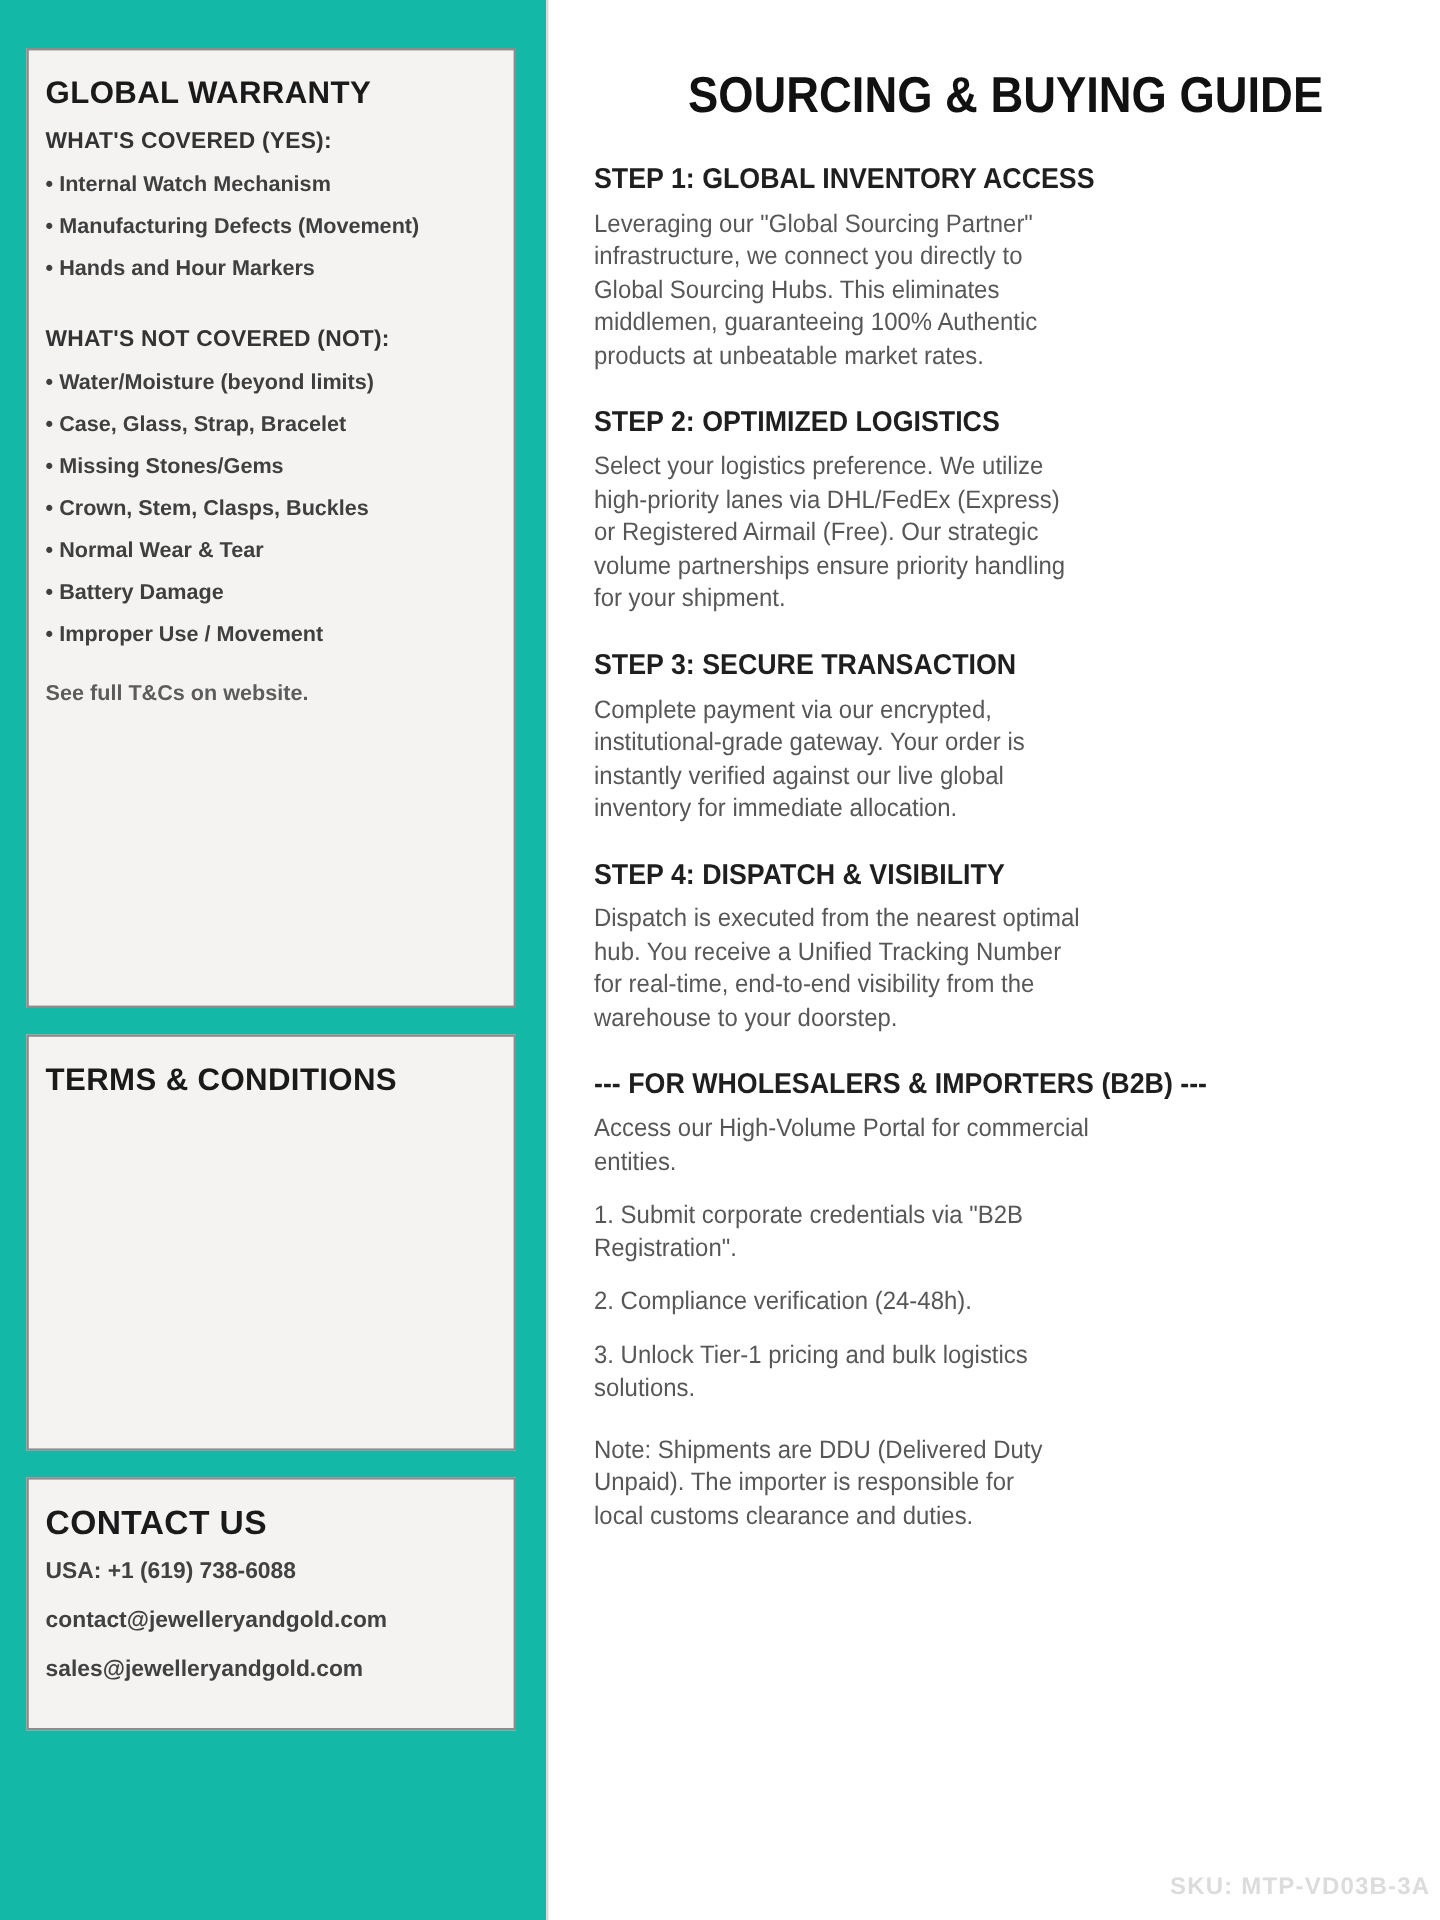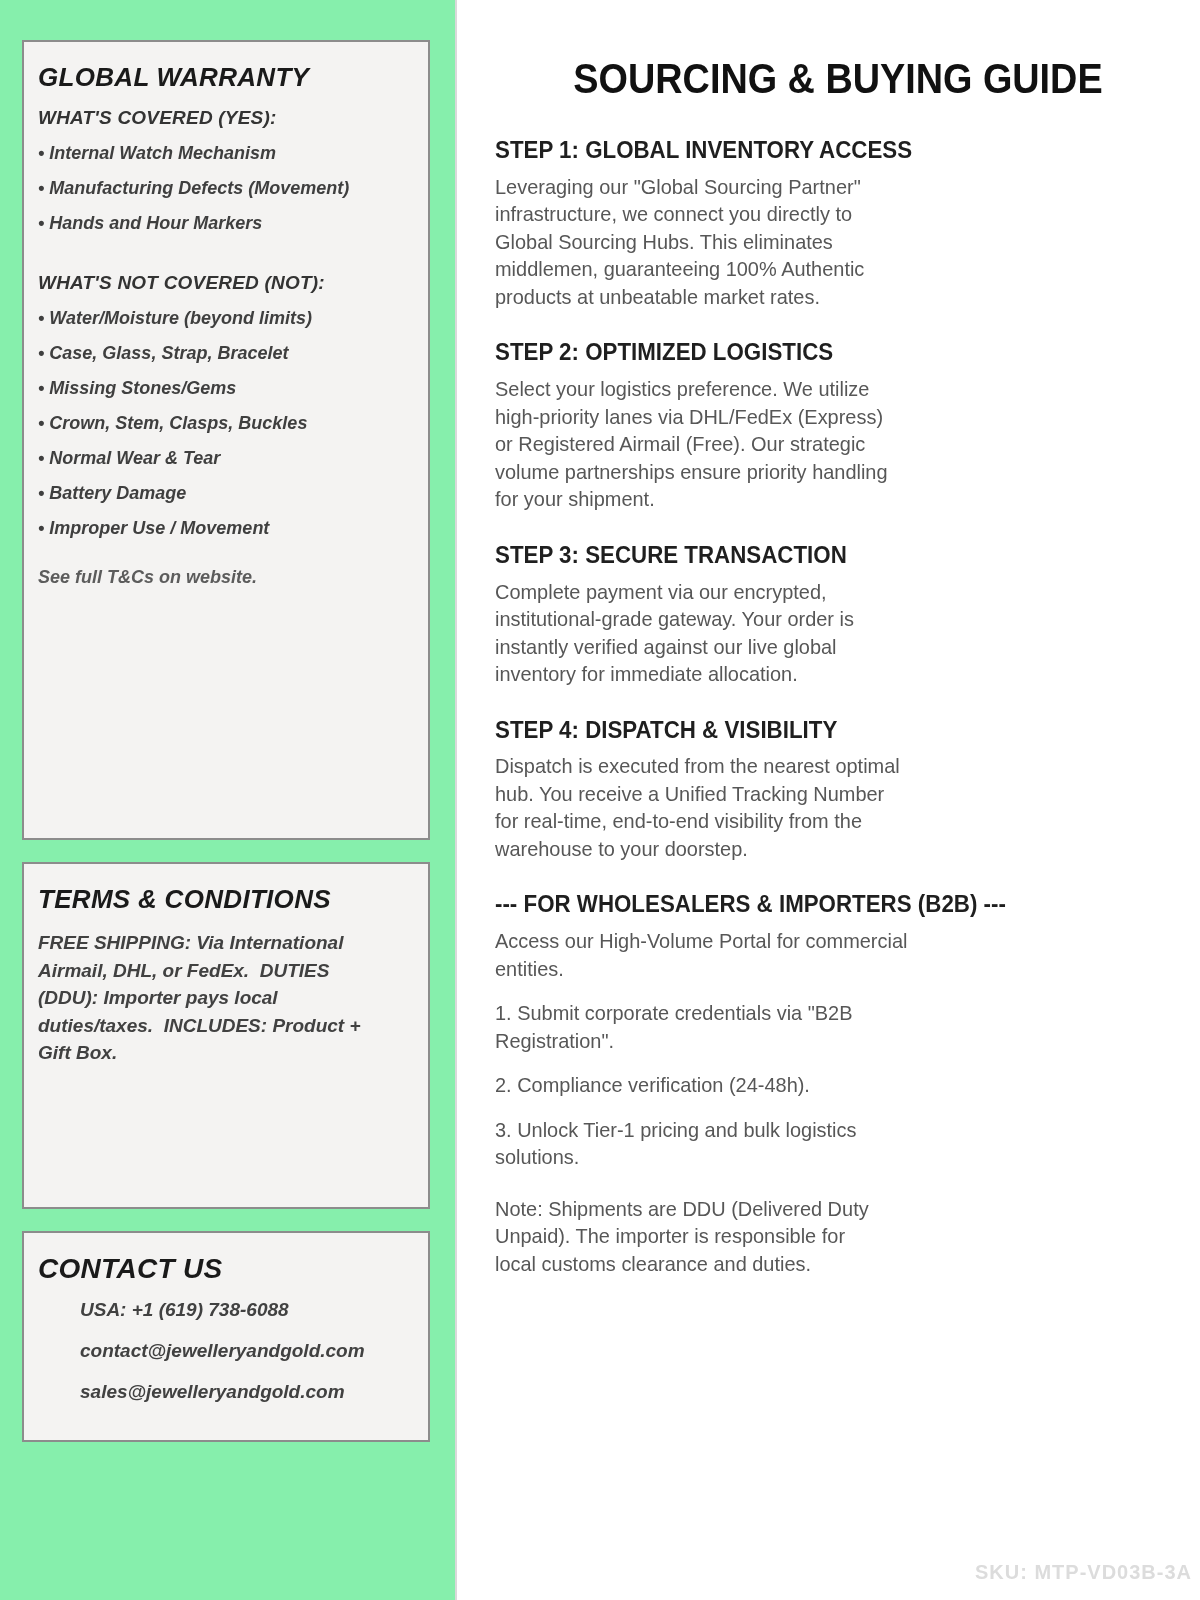--- a/index.html
+++ b/index.html
@@ -8,23 +8,22 @@
     font-family:"Liberation Sans", sans-serif;
     background:#ffffff;
     position:relative;
     overflow:hidden;
   }
 
   
   .sidebar {
     position:absolute; left:0; top:0;
     width:457px; height:1600px;
-    background:#86efac;
+    background:#14b8a6;
     border-right:2px solid #d9d9d9;
-    font-style:italic;
   }
   .panel {
     margin-left:22px;
     width:408px;
     border:2px solid #8c8c8c;
     background:#f4f3f2;
     padding:16px 14px 0 14px;
   }
   .panel-warranty { margin-top:40px; height:800px; }
   .panel-terms    { margin-top:22px; height:347px; }
@@ -54,21 +53,20 @@
   }
 
   .terms-body {
     font-size:19px; font-weight:600; color:#414141;
     line-height:27.5px; white-space:pre-wrap;
   }
 
   .contact-line {
     font-size:19px; font-weight:bold; color:#414141;
     margin-bottom:19px;
-    margin-left:42px;
   }
 
   
   .main {
     position:absolute; left:457px; top:0;
     width:743px; height:1600px;
     padding:56px 19px 0 38px;
     background:#ffffff;
   }
   .main-title {
@@ -114,25 +112,20 @@
     <div class="bullet-row">Missing Stones/Gems</div>
     <div class="bullet-row">Crown, Stem, Clasps, Buckles</div>
     <div class="bullet-row">Normal Wear &amp; Tear</div>
     <div class="bullet-row">Battery Damage</div>
     <div class="bullet-row">Improper Use / Movement</div>
     <div class="footnote">See full T&amp;Cs on website.</div>
   </section>
 
   <section class="panel panel-terms">
     <h2>TERMS &amp; CONDITIONS</h2>
-    <div class="terms-body">FREE SHIPPING: Via International
-Airmail, DHL, or FedEx.  DUTIES
-(DDU): Importer pays local
-duties/taxes.  INCLUDES: Product +
-Gift Box.</div>
   </section>
 
   <section class="panel panel-contact">
     <h2>CONTACT US</h2>
     <div class="contact-line">USA: +1 (619) 738-6088</div>
     <div class="contact-line">contact@jewelleryandgold.com</div>
     <div class="contact-line">sales@jewelleryandgold.com</div>
   </section>
 
 </aside>

